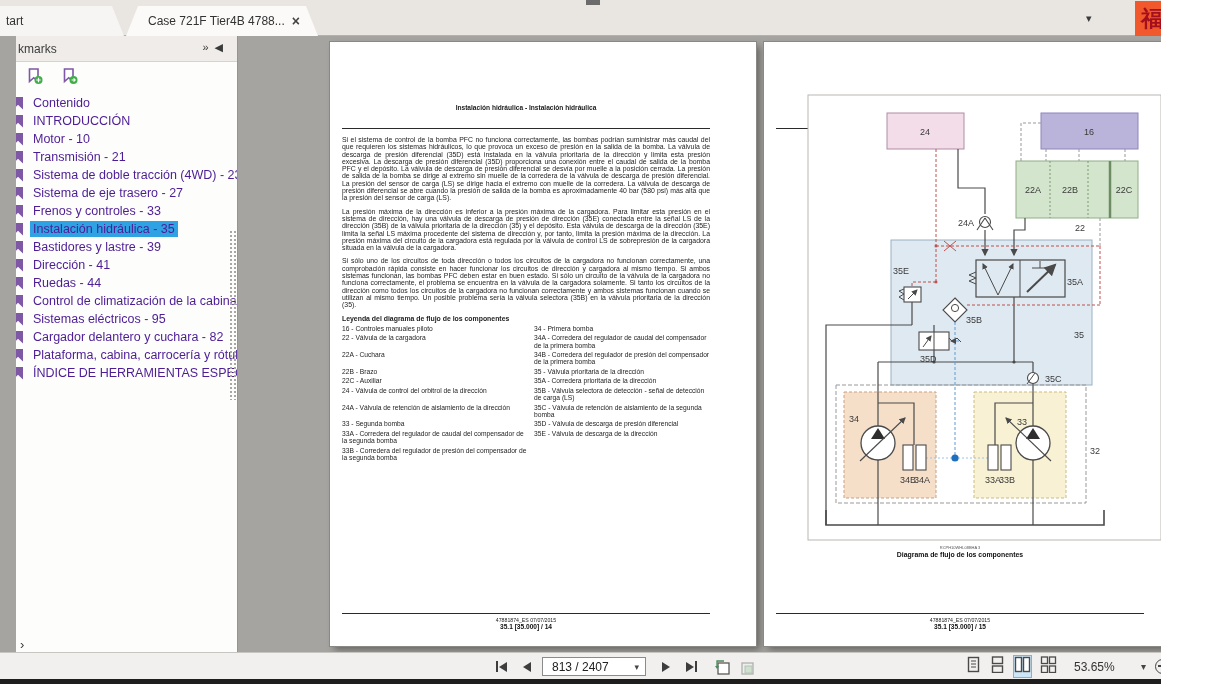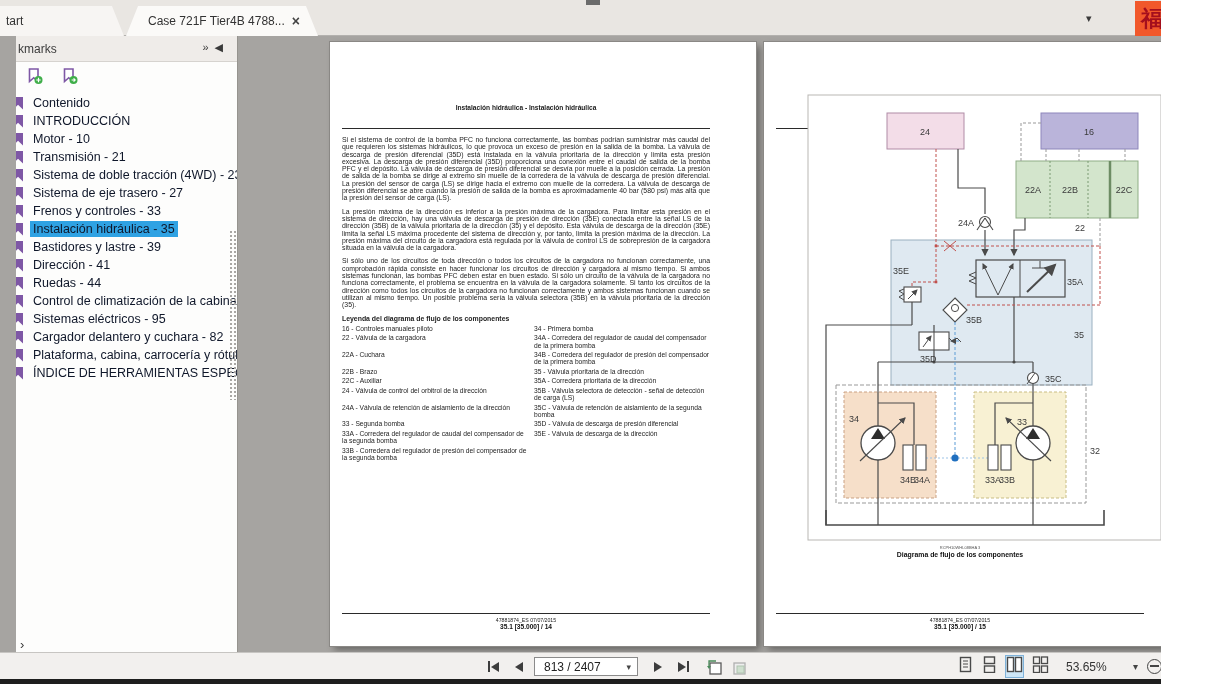--- a/index.html
+++ b/index.html
@@ -16,21 +16,21 @@
   .top-sliver { position:absolute; left:586px; top:0; width:14px; height:5px; background:#6b6b6b; }
   .tab-caret { position:absolute; left:1086px; top:12px; font-size:11px; color:#3a3a3a; }
   .logo-box { position:absolute; right:0; top:1px; width:74px; height:35px; background:#f1582b; color:#a40f1d; font-weight:bold; font-size:22px; display:flex; align-items:center; padding-left:6px; overflow:hidden; white-space:nowrap; }
 
   
   .bm-panel { position:absolute; left:16px; top:36px; width:222px; height:616px; background:#fdfdfc; border-right:1px solid #96948f; overflow:hidden; }
   .bm-header { position:relative; height:26px; background:#efece9; border-bottom:1px solid #d6d3cf; font-size:12px; color:#3c3c3c; display:flex; align-items:center; padding-left:2px; }
   .bm-header .hicons { position:absolute; right:8px; top:5px; font-size:11px; color:#3a3a3a; letter-spacing:6px; }
   .bm-tools { height:28px; display:flex; align-items:center; gap:20px; padding-left:12px; }
   .bm-list { padding-top:4px; }
-  .bm-item { height:18px; display:flex; align-items:center; font-size:12.5px; color:#0f172a; white-space:nowrap; overflow:hidden; }
+  .bm-item { height:18px; display:flex; align-items:center; font-size:12.5px; color:#4c1d95; white-space:nowrap; overflow:hidden; }
   .bm-flag { flex:0 0 10px; width:10px; height:13px; margin-left:-3px; margin-right:7px; background:#7e57a5; clip-path:polygon(0 0,100% 0,100% 100%,50% 64%,0 100%); }
   .bm-item .lbl { padding:1px 3px; }
   .bm-item .lbl.sel { background:#2fa2e3; }
   .bm-scroll-right { position:absolute; left:4px; top:601px; font-size:13px; color:#3a3a3a; }
   .bm-grip { position:absolute; right:1px; top:194px; width:7px; height:170px; background-image:radial-gradient(#a9a7a4 28%, transparent 32%); background-size:4px 4px; }
 
   
   .page { position:absolute; top:42px; width:426px; height:604px; background:#ffffff; box-shadow:0 0 0 1px #8a8885, 4px 4px 7px rgba(0,0,0,0.38); }
   .page.left { left:330px; }
   .page.right { left:764px; }
@@ -45,21 +45,21 @@
   .pg-footrule { position:absolute; top:571px; left:12px; width:368px; border-top:1px solid #2a2a2a; }
   .pg-footref { position:absolute; top:575px; left:12px; width:368px; text-align:center; font-size:5.2px; color:#222; }
   .pg-footpage { position:absolute; top:581px; left:12px; width:368px; text-align:center; font-size:6.6px; font-weight:bold; color:#111; }
   .fig-ref { position:absolute; top:503px; left:12px; width:368px; text-align:center; font-size:4px; color:#555; }
   .fig-caption { position:absolute; top:509px; left:12px; width:368px; text-align:center; font-size:6.9px; font-weight:bold; color:#111; }
   .diagram-svg { position:absolute; left:40px; top:50px; }
 
   
   .statusbar { position:absolute; left:0; top:652px; width:1209px; height:27px; background:#f2f0ee; border-top:1px solid #c7c5c2; }
   .bottom-strip { position:absolute; left:0; top:679px; width:1209px; height:5px; background:#1e1e1e; }
-  .sb { position:absolute; top:0; height:27px; display:flex; align-items:center; }
+  .sb { position:absolute; top:0; height:27px; display:flex; align-items:center;margin-left:8px; }
   .tri-l { width:0; height:0; border-top:5px solid transparent; border-bottom:5px solid transparent; border-right:8px solid #3d3d3d; }
   .tri-r { width:0; height:0; border-top:5px solid transparent; border-bottom:5px solid transparent; border-left:8px solid #3d3d3d; }
   .bar-v { width:2px; height:11px; background:#3d3d3d; }
   .navbtn { display:flex; align-items:center; gap:1px; }
   .pagebox { width:104px; height:19px; background:#fff; border:1px solid #8b8b8b; display:flex; align-items:center; font-size:12px; color:#222; padding-left:9px; position:relative; }
   .pagebox .caret { position:absolute; right:6px; top:4px; font-size:9px; color:#444; }
   .zoomtext { font-size:12px; color:#333; }
   .minus-circle { width:15px; height:15px; border:1.5px solid #444; border-radius:50%; position:relative; }
   .minus-circle::after { content:""; position:absolute; left:2px; right:2px; top:5px; height:1.6px; background:#444; }
   .slider-track { width:36px; height:2px; background:#555; position:relative; }

